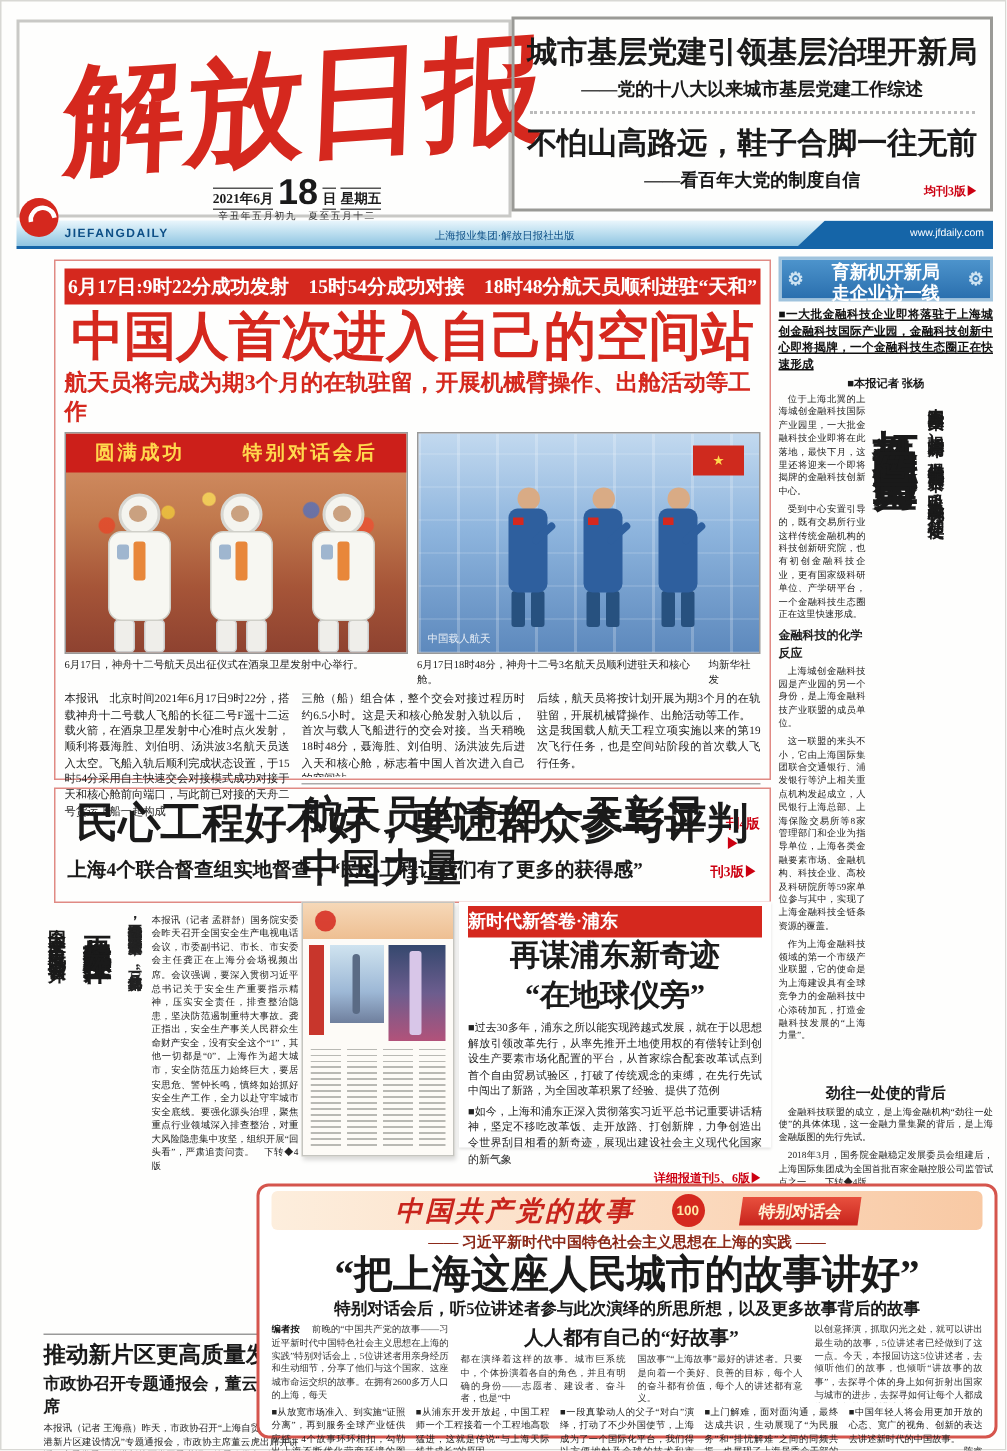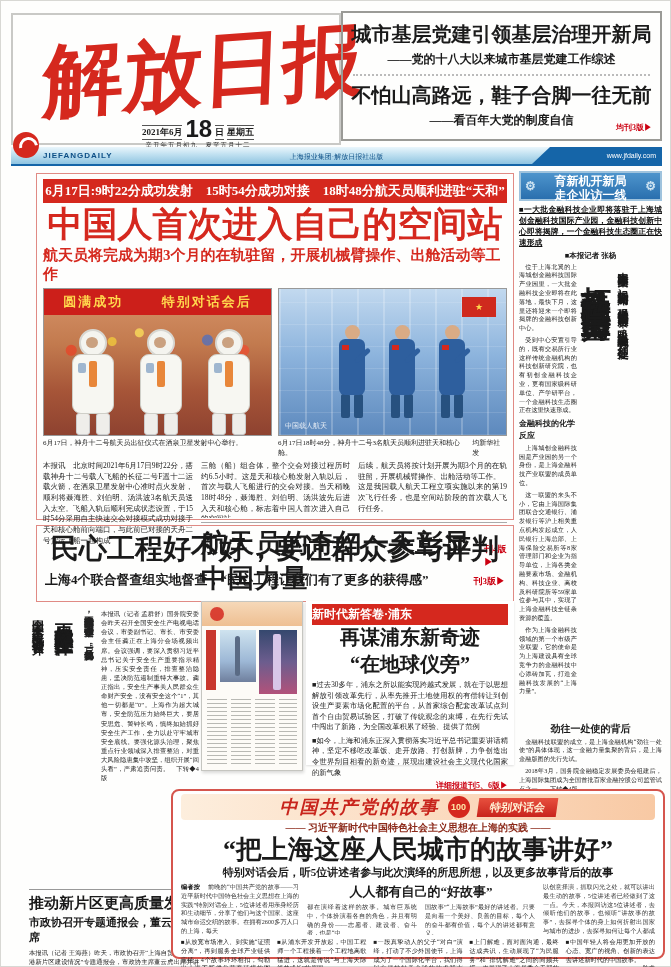--- a/index.html
+++ b/index.html
@@ -162,21 +162,21 @@
   .fin-sub{font-size:8px;font-weight:900;text-align:left;margin:3px 0;text-indent:0 !important;}
   .fin-title{font-size:30px;font-weight:900;line-height:1.0;letter-spacing:2px;margin-left:4px;height:456px;}
   .fin-kick{font-size:11px;font-weight:bold;line-height:15px;margin-left:4px;height:450px;letter-spacing:1px;}
   .fin-sub2{font-size:10px;font-weight:900;text-align:center;margin:3px 0 2px 0;}
   .fin-b2{font-size:6.2px;line-height:1.42;text-align:justify;color:#222;overflow:hidden;height:84px;}
   .fin-b2 p{margin:0 0 3px 0;text-indent:1em;}
 
   
   .dlg{position:absolute;left:170px;top:788px;width:494px;height:170px;border:2px solid #d5554d;
        border-radius:8px;background:#fff;box-sizing:border-box;padding:3px 8px;}
-  .dlg-ribbon{display:flex;align-items:center;justify-content:center;gap:8px;
+  .dlg-ribbon{display:flex;align-items:center;justify-content:center;gap:24px;
               background:linear-gradient(90deg,#fdeedd,#fbd9bd 60%,#f8c9a4);border-radius:4px;padding:1px 0;}
   .dlg-title{color:#c8241c;font-size:18px;font-weight:900;font-style:italic;letter-spacing:2px;}
   .dlg-100{width:22px;height:22px;border-radius:50%;background:#d5281e;color:#ffe9a8;font-size:9px;
            font-weight:bold;text-align:center;line-height:22px;font-family:"Liberation Sans",sans-serif;}
   .dlg-tag{background:linear-gradient(180deg,#e8503e,#c8241c);color:#fff3d6;font-size:11px;font-weight:bold;
            padding:2px 12px;transform:skewX(-8deg);}
   .dlg-sub{text-align:center;font-size:10px;font-weight:bold;color:#8c2a1a;margin-top:1px;}
   .dlg-h{text-align:center;font-size:26px;font-weight:900;line-height:1.05;margin-top:1px;}
   .dlg-d{text-align:center;font-size:11px;font-weight:bold;margin-top:2px;}
   .dlg-cols{display:flex;gap:8px;margin-top:3px;height:52px;overflow:hidden;}

